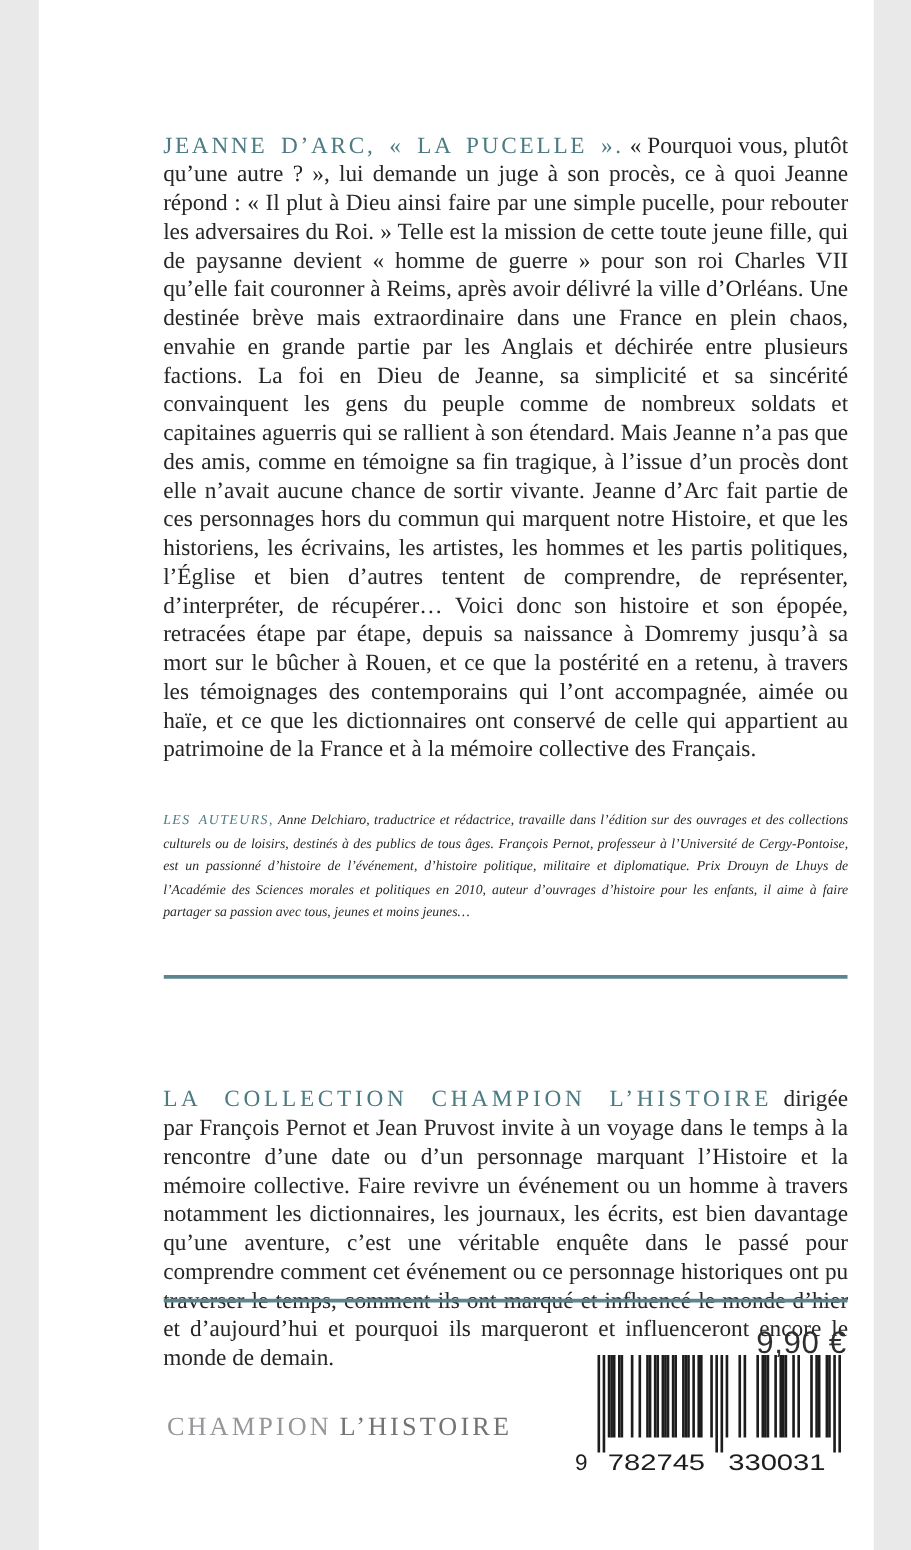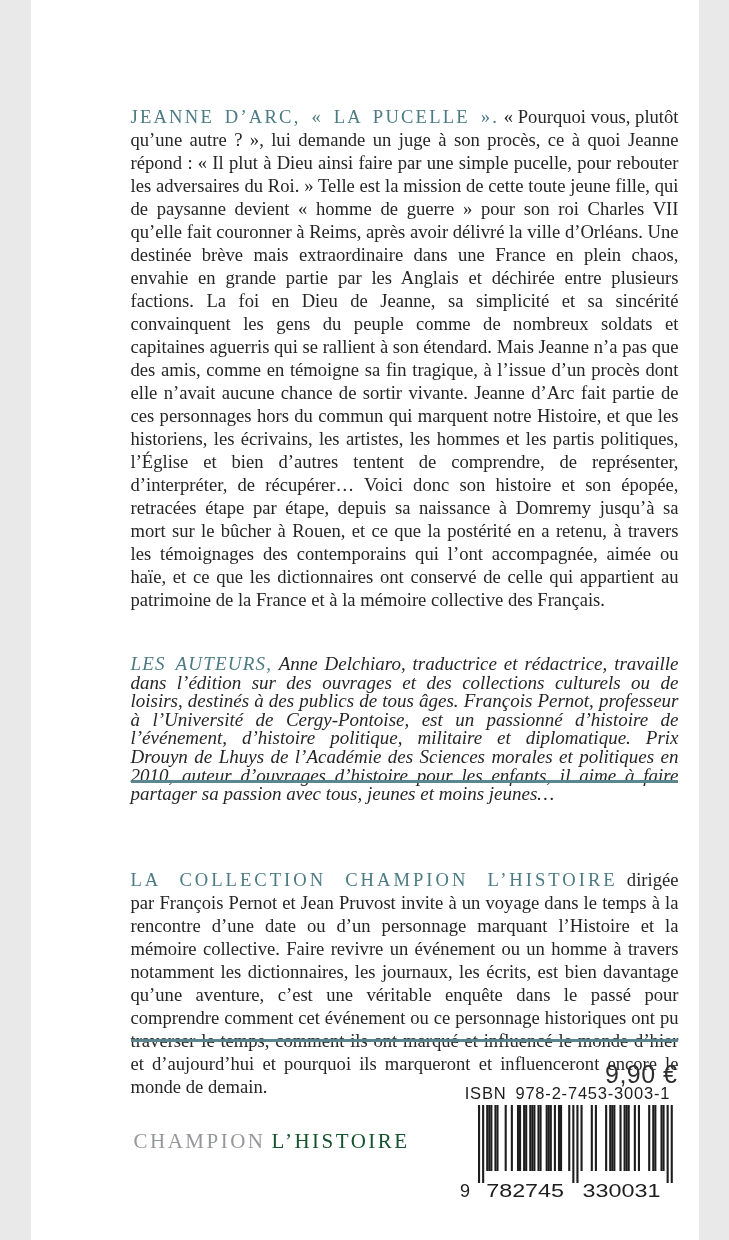--- a/index.html
+++ b/index.html
@@ -19,21 +19,21 @@
     text-align:justify;
   }
   .lead-teal{
     color:#4c7b83;
     letter-spacing:2.2px;
     word-spacing:4px;
   }
   
   .authors{
     position:absolute;left:100px;top:636px;width:548px;
-    font-size:19px;line-height:18.6px;
+    font-size:11px;line-height:18.6px;
     font-style:italic;
     text-align:justify;
   }
   .authors .lead-teal{letter-spacing:1.2px;word-spacing:2px;}
   .rule{
     position:absolute;left:100px;width:547px;height:3px;
     background:#5c858e;
   }
   .rule-1{top:780px;}
   .rule-2{top:1039px;}
@@ -62,41 +62,40 @@
     margin:0 0 2px 0;
     white-space:nowrap;
   }
   .isbn-line .isbn-num{margin-left:9px;}
   .publisher-logo{
     position:absolute;left:103px;top:1129px;
     font-size:21px;letter-spacing:2.5px;
     white-space:nowrap;
   }
   .logo-gray{color:#96979a;font-family:Liberation Serif, serif;}
-  .logo-teal{color:#14532d;margin-left:6px;}
+  .logo-teal{color:#737373;margin-left:6px;}
 </style>
 </head>
 <body>
 
 <div class="page">
 
   <p class="synopsis"><span class="lead-teal">JEANNE D’ARC, « LA PUCELLE ».</span><span> « Pourquoi vous, plutôt qu’une autre ? », lui demande un juge à son procès, ce à quoi Jeanne répond : « Il plut à Dieu ainsi faire par une simple pucelle, pour rebouter les adversaires du Roi. » Telle est la mission de cette toute jeune fille, qui de paysanne devient « homme de guerre » pour son roi Charles VII qu’elle fait couronner à Reims, après avoir délivré la ville d’Orléans. Une destinée brève mais extraordinaire dans une France en plein chaos, envahie en grande partie par les Anglais et déchirée entre plusieurs factions. La foi en Dieu de Jeanne, sa simplicité et sa sincérité convainquent les gens du peuple comme de nombreux soldats et capitaines aguerris qui se rallient à son étendard. Mais Jeanne n’a pas que des amis, comme en témoigne sa fin tragique, à l’issue d’un procès dont elle n’avait aucune chance de sortir vivante. Jeanne d’Arc fait partie de ces personnages hors du commun qui marquent notre Histoire, et que les historiens, les écrivains, les artistes, les hommes et les partis politiques, l’Église et bien d’autres tentent de comprendre, de représenter, d’interpréter, de récupérer… Voici donc son histoire et son épopée, retracées étape par étape, depuis sa naissance à Domremy jusqu’à sa mort sur le bûcher à Rouen, et ce que la postérité en a retenu, à travers les témoignages des contemporains qui l’ont accompagnée, aimée ou haïe, et ce que les dictionnaires ont conservé de celle qui appartient au patrimoine de la France et à la mémoire collective des Français.</span></p>
 
   <p class="authors"><span class="lead-teal">LES AUTEURS,</span><span> Anne Delchiaro, traductrice et rédactrice, travaille dans l’édition sur des ouvrages et des collections culturels ou de loisirs, destinés à des publics de tous âges. François Pernot, professeur à l’Université de Cergy-Pontoise, est un passionné d’histoire de l’événement, d’histoire politique, militaire et diplomatique. Prix Drouyn de Lhuys de l’Académie des Sciences morales et politiques en 2010, auteur d’ouvrages d’histoire pour les enfants, il aime à faire partager sa passion avec tous, jeunes et moins jeunes…</span></p>
 
   <div class="rule rule-1"></div>
 
   <p class="collection"><span class="lead-teal">LA COLLECTION CHAMPION L’HISTOIRE</span><span> dirigée par François Pernot et Jean Pruvost invite à un voyage dans le temps à la rencontre d’une date ou d’un personnage marquant l’Histoire et la mémoire collective. Faire revivre un événement ou un homme à travers notamment les dictionnaires, les journaux, les écrits, est bien davantage qu’une aventure, c’est une véritable enquête dans le passé pour comprendre comment cet événement ou ce personnage historiques ont pu traverser le temps, comment ils ont marqué et influencé le monde d’hier et d’aujourd’hui et pourquoi ils marqueront et influenceront encore le monde de demain.</span></p>
 
   <div class="rule rule-2"></div>
 
   <div class="price">9,90 €</div>
 
   <div class="barcode-area">
-    <div class="isbn-line"><span>ISBN</span><span class="isbn-num">978-2-7453-3003-1</span></div>
     <svg id="barcode-svg" width="220" height="96" viewBox="0 0 220 96">
         <rect x="20.00" y="0" width="2.10" height="78" fill="#1d1d1d"></rect>
         <rect x="24.10" y="0" width="2.10" height="78" fill="#1d1d1d"></rect>
         <rect x="28.20" y="0" width="2.10" height="66" fill="#1d1d1d"></rect>
         <rect x="30.25" y="0" width="2.10" height="66" fill="#1d1d1d"></rect>
         <rect x="32.30" y="0" width="2.10" height="66" fill="#1d1d1d"></rect>
         <rect x="36.40" y="0" width="2.10" height="66" fill="#1d1d1d"></rect>
         <rect x="38.45" y="0" width="2.10" height="66" fill="#1d1d1d"></rect>
         <rect x="46.65" y="0" width="2.10" height="66" fill="#1d1d1d"></rect>
         <rect x="52.80" y="0" width="2.10" height="66" fill="#1d1d1d"></rect>

